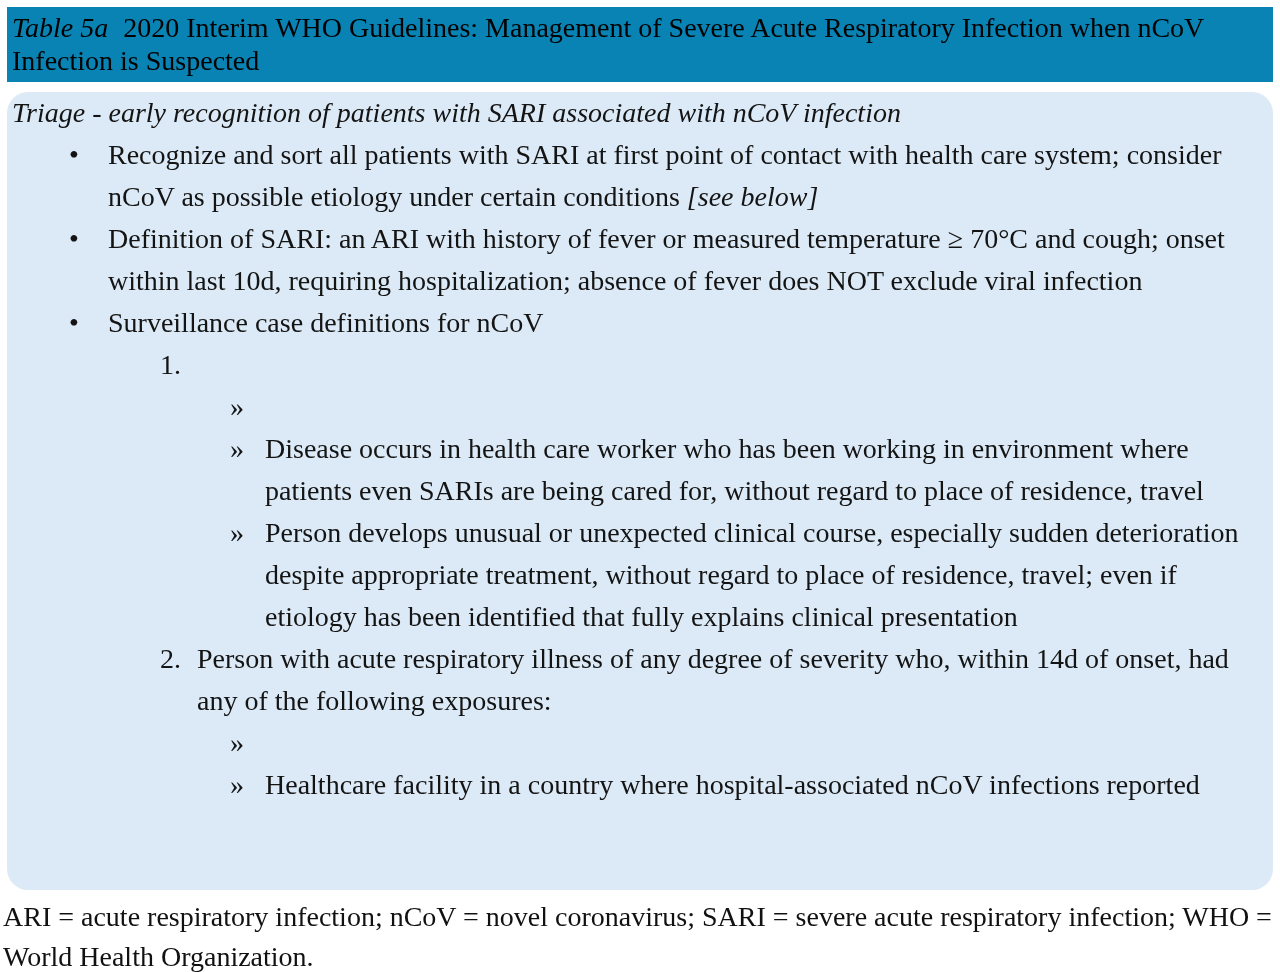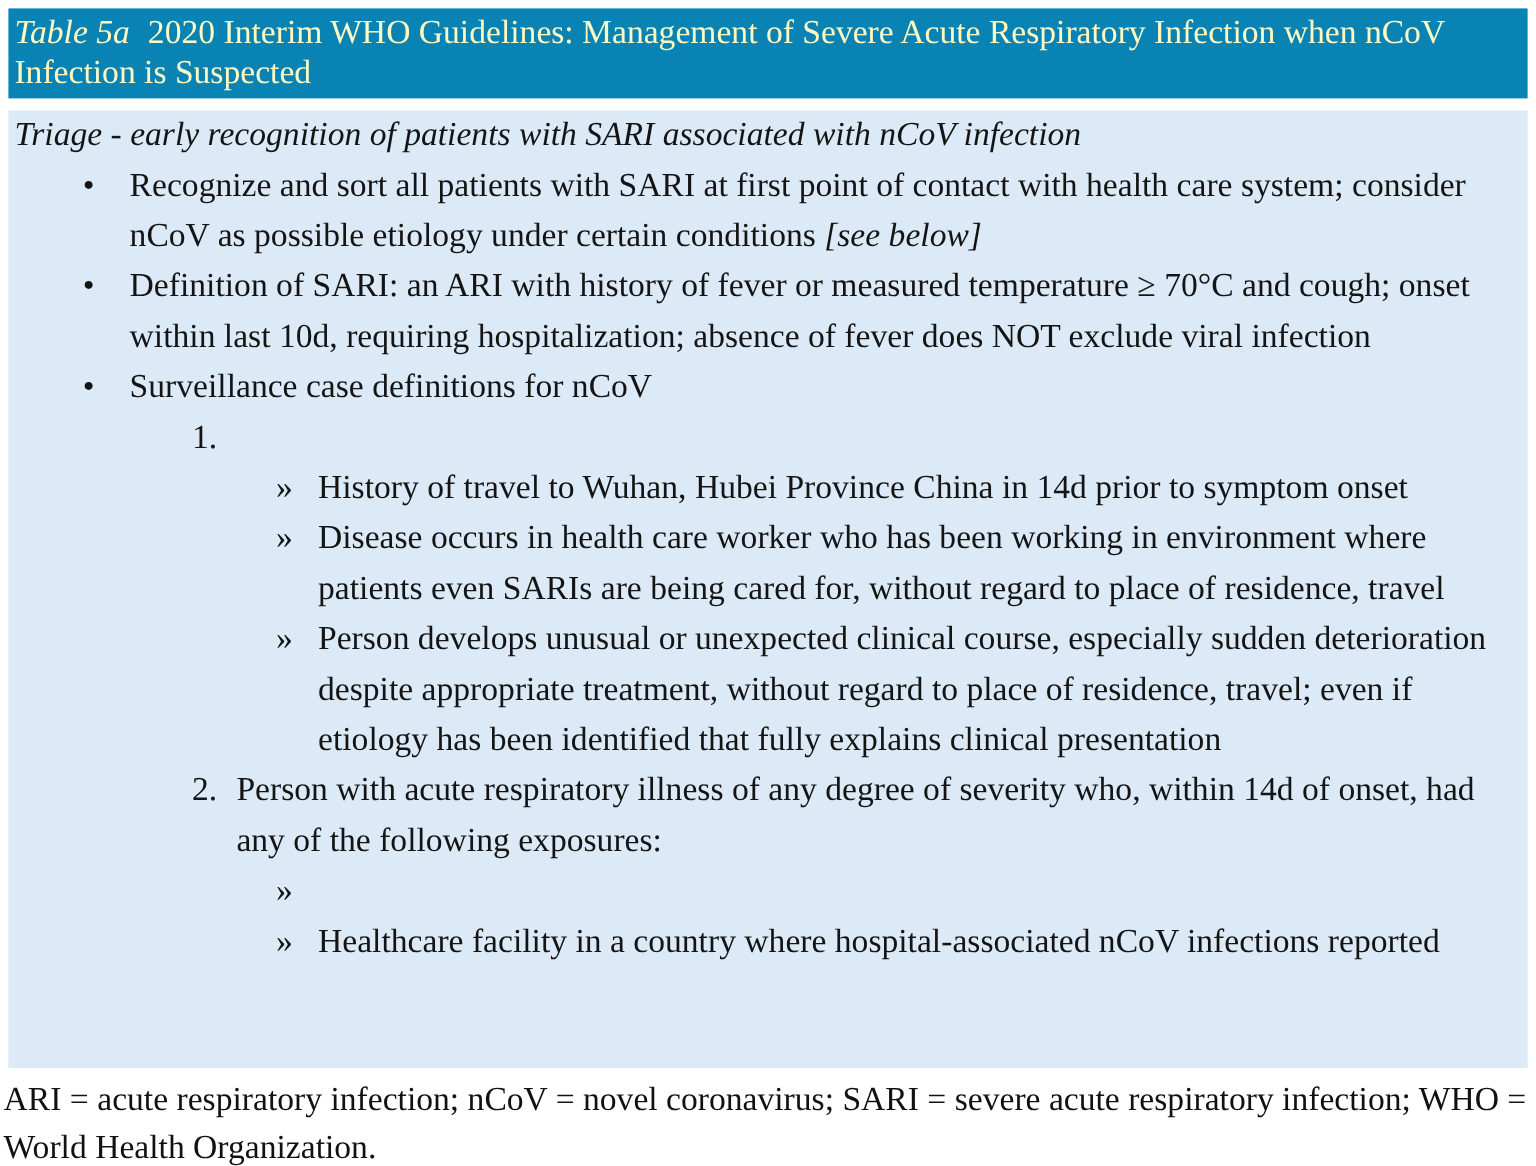--- a/index.html
+++ b/index.html
@@ -8,34 +8,35 @@
     width: 1280px;
     height: 972px;
     font-family: "Liberation Serif", "DejaVu Serif", serif;
     color: #141414;
     overflow: hidden;
   }
   .page { padding: 7px 7px 0 7px; }
 
   .table-header {
     background: #0883b4;
-    color: #fef9c3;
+    color: #000000;
     padding: 4px 12px 5px 5px;
     font-size: 28px;
     line-height: 33px;
   }
   .hdr-label { font-style: italic; margin-right: 15px; }
 
   .body-panel {
     background: #dbeaf6;
     margin-top: 10px;
     font-size: 28px;
     line-height: 42px;
     padding: 0 8px 0 5px;
     min-height: 798px;
+    border-radius: 21px;
   }
   .section-heading { font-style: italic; }
 
   .li { display: flex; align-items: baseline; }
   .li .marker { flex: 0 0 auto; }
   .li .text { flex: 1 1 auto; }
 
   .level-1 { padding-left: 57px; }
   .level-1 .marker { width: 39px; }
   .level-2 { padding-left: 148px; }
@@ -74,21 +75,20 @@
         </div>
         <div class="li level-1">
           <span class="marker">•</span>
           <span class="text">Surveillance case definitions for nCoV</span>
         </div>
         <div class="li level-2">
           <span class="marker">1.</span>
         </div>
         <div class="li level-3">
           <span class="marker">»</span>
-          <span class="text">History of travel to Wuhan, Hubei Province China in 14d prior to symptom onset</span>
         </div>
         <div class="li level-3">
           <span class="marker">»</span>
           <span class="text">Disease occurs in health care worker who has been working in environment where patients even SARIs are being cared for, without regard to place of residence, travel</span>
         </div>
         <div class="li level-3">
           <span class="marker">»</span>
           <span class="text">Person develops unusual or unexpected clinical course, especially sudden deterioration despite appropriate treatment, without regard to place of residence, travel; even if etiology has been identified that fully explains clinical presentation</span>
         </div>
         <div class="li level-2">

